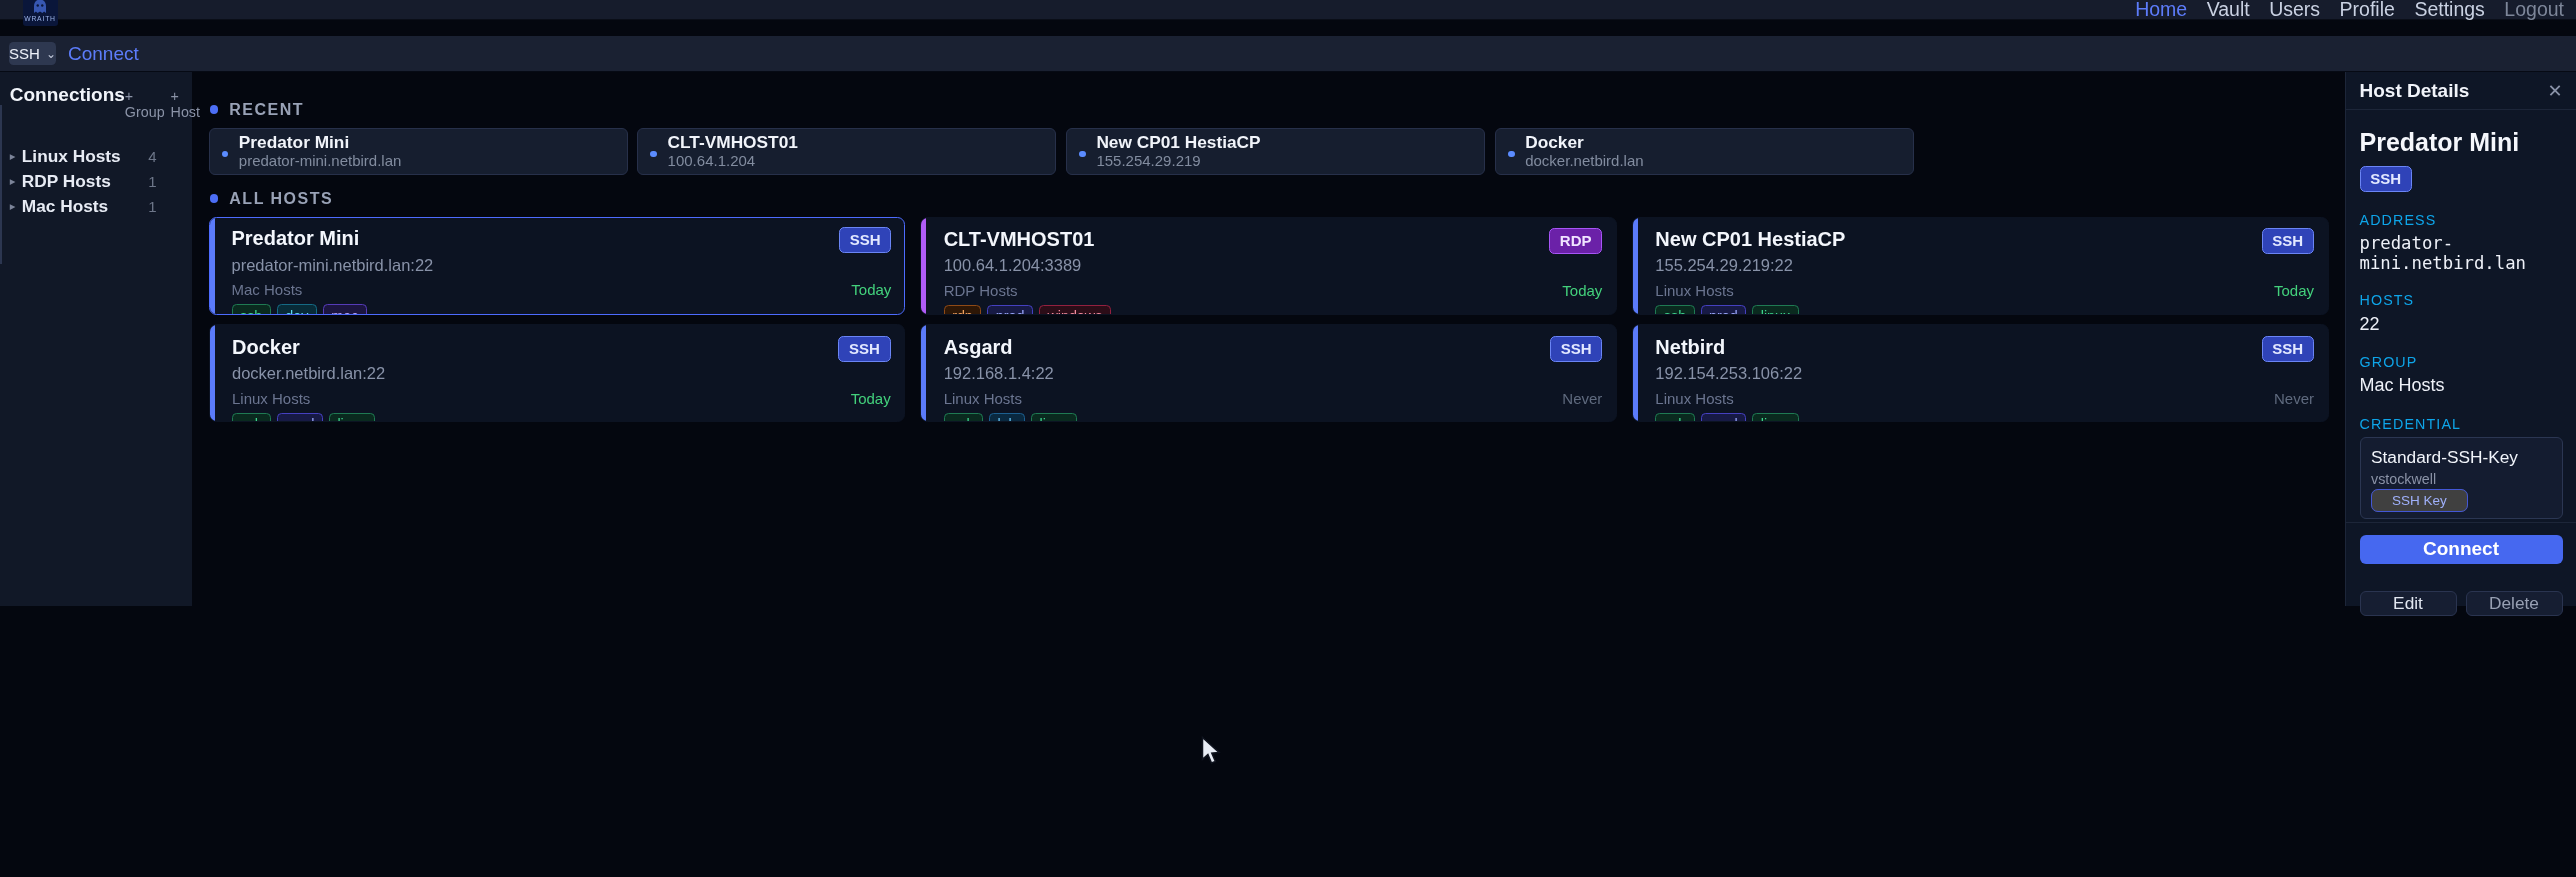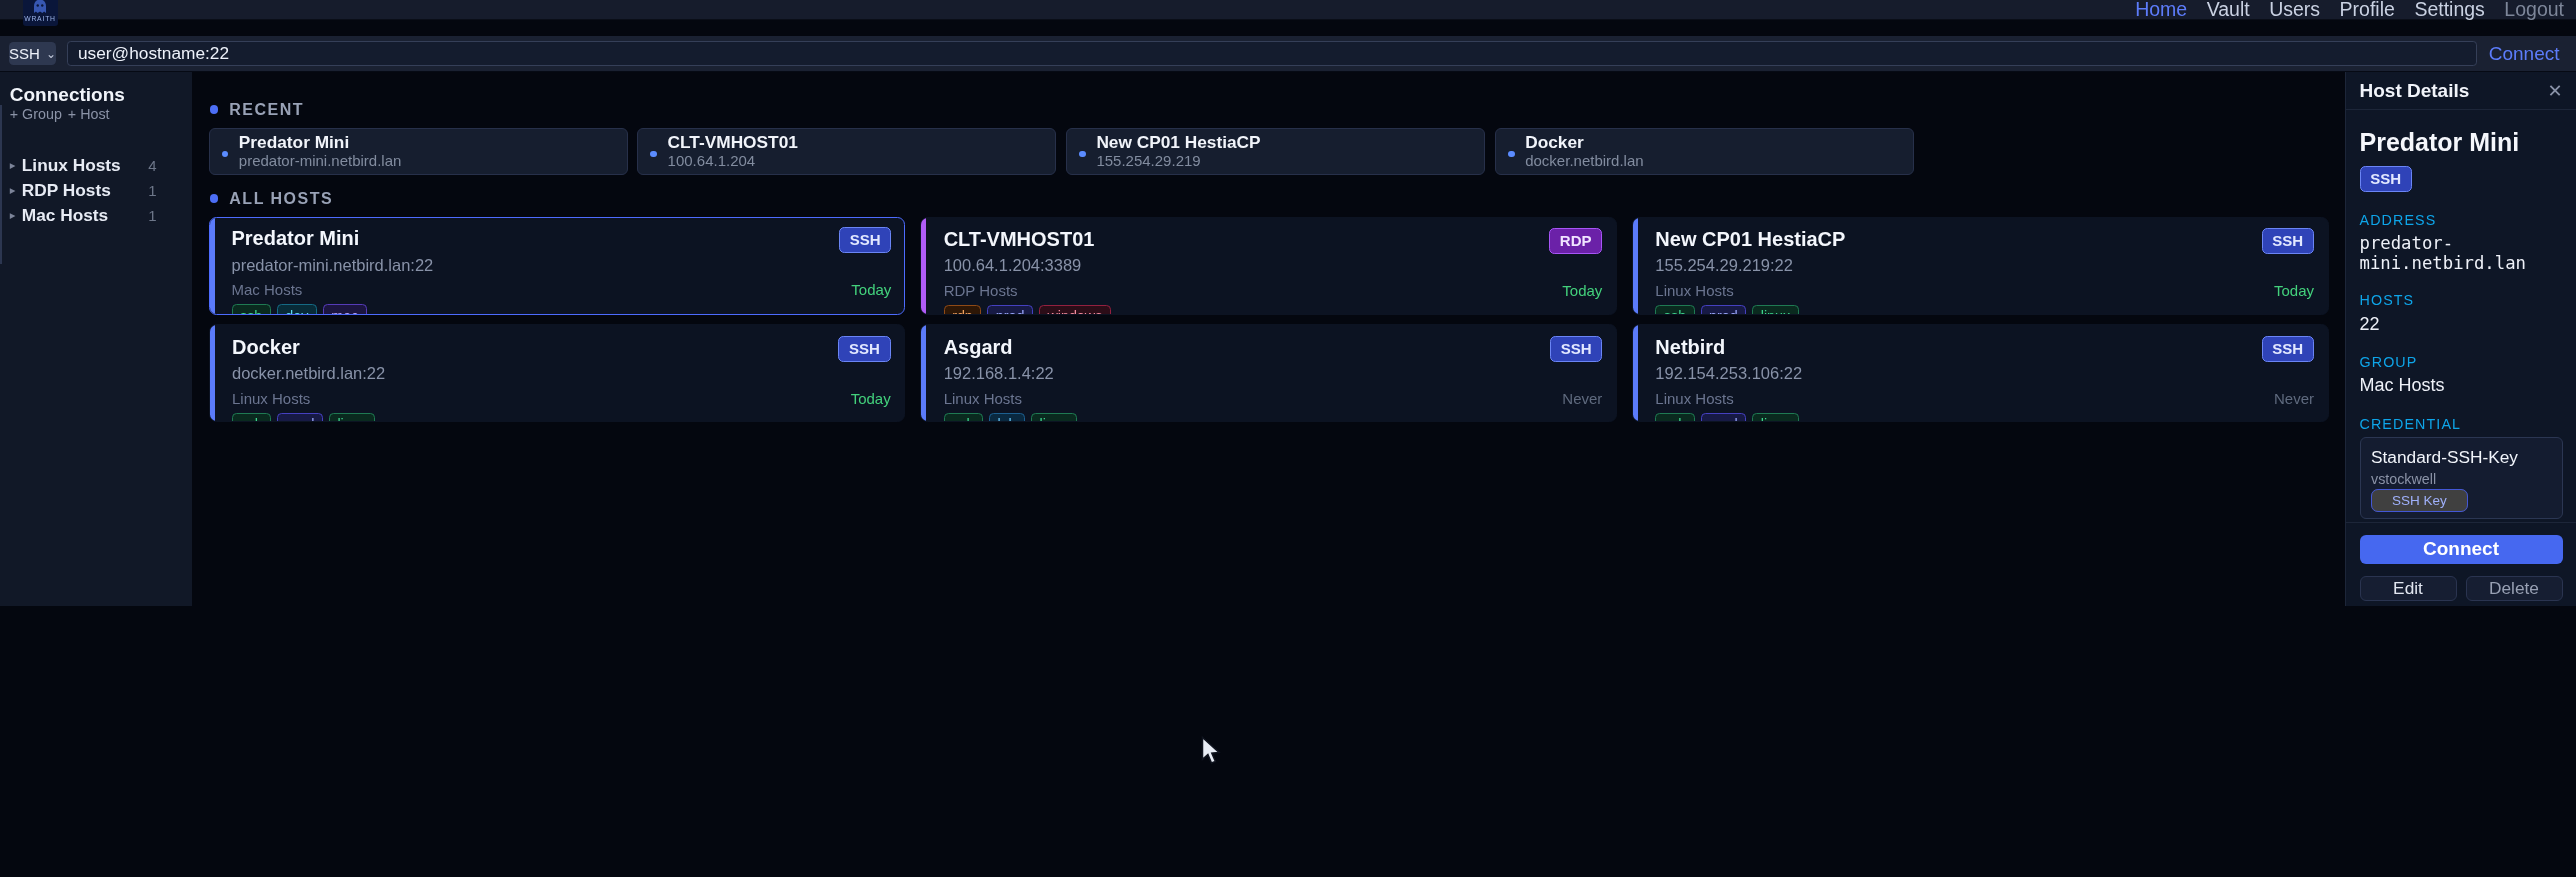--- a/index.html
+++ b/index.html
@@ -21,21 +21,21 @@
   .proto-select { width:47px; height:22.5px; background:#2e3850; border-radius:4.5px; display:flex; align-items:center; justify-content:center; gap:6px; font-size:15px; color:#eef2fa; cursor:pointer; }
   .proto-select .chev { font-size:12px; color:#c3cadb; }
   .addr-input { flex:1; height:25.5px; background:#141c2e; border:0.8px solid #353f58; border-radius:3.8px; display:flex; align-items:center; padding:0 10.5px; font-size:17.3px; color:#eef2fa; }
   .connect-link { color:#5c7cfa; font-size:19px; margin:0 4.5px 0 1.5px; cursor:pointer; white-space:nowrap; }
 
   
   .content { position:absolute; left:0; top:72px; width:2576px; height:534px; display:flex; }
 
   .sidebar { width:192px; background:#111827; padding:12px 9.8px 0 9.8px; position:relative; flex:none; }
   .sidebar-rail { position:absolute; left:0; top:33px; width:2.3px; height:159px; background:#2c3650; }
-  .sidebar-head { display:flex; align-items:baseline; justify-content:space-between; margin-bottom:31px;flex-direction:column; }
+  .sidebar-head { display:flex; align-items:baseline; justify-content:space-between; margin-bottom:24px; }
   .sidebar-title { font-size:19px; font-weight:bold; color:#f1f4fa; }
   .sidebar-adds { display:flex; gap:6px; font-size:14.3px; color:#8b93a7; }
   .sidebar-adds span { cursor:pointer; }
   .group-row { display:flex; align-items:center; height:25px; cursor:pointer; }
   .group-caret { color:#7c8499; font-size:11.3px; width:12px; flex:none; }
   .group-label { font-size:17.3px; font-weight:bold; color:#e7ebf4; flex:1; }
   .group-count { font-size:15px; color:#6d7689; margin-right:25.5px; }
 
   .mainarea { flex:1; padding:13.5px 16.5px 0 16.5px; min-width:0; }
   .searchbox { width:100%; height:33px; background:#131b2c; border:0.8px solid #242e44; border-radius:6px; display:flex; align-items:center; padding:0 12px; font-size:19px; color:#6f7890; cursor:text; }
@@ -90,21 +90,21 @@
   .ph-proto-row { margin:9px 0 19.5px 0; display:flex; }
   .p-label { font-size:14.3px; letter-spacing:1.1px; color:#0ea5e9; margin-bottom:5.3px; }
   .p-value { font-size:18px; color:#eef1f8; }
   .p-value.mono { font-family:"DejaVu Sans Mono", monospace; font-size:17.3px; }
   .p-section { margin-bottom:19.5px; }
   .cred-card { border:0.8px solid #2b3652; background:#141c30; border-radius:6px; padding:9px 10.5px 9px 10.5px; }
   .cred-name { font-size:17.3px; color:#f1f4fa; }
   .cred-user { font-size:14.3px; color:#8b93a7; margin:2.3px 0 6px 0; }
   .panel-foot { flex:none; border-top:0.8px solid #1d2639; padding:12px 13.5px 0 13.5px; height:84px; }
   .btn-connect { width:100%; height:28.6px; background:#4668f0; border-radius:6px; color:#ffffff; font-size:19px; font-weight:bold; display:flex; align-items:center; justify-content:center; cursor:pointer; }
-  .btn-row { display:flex; gap:9px; margin-top:12px; }
+  .btn-row { display:flex; gap:9px; margin-top:27px; }
   .btn-secondary { flex:1; height:25.5px; background:#161e32; border:0.8px solid #2a3450; border-radius:6px; display:flex; align-items:center; justify-content:center; font-size:17.3px; cursor:pointer; }
   .btn-edit { color:#e2e7f1; }
   .btn-delete { color:#98a0b3; }
 
   .cursor { position:absolute; left:1201px; top:736px; z-index:50; pointer-events:none; }
 </style>
 </head>
 <body>
 
 <header class="topbar">
@@ -124,23 +124,20 @@
     <a class="nav-link">Settings</a>
     <a class="nav-link dim">Logout</a>
   </nav>
 </header>
 
 <div class="toolbar">
   <div class="proto-select">
     <span>SSH</span>
     <span class="chev">⌄</span>
   </div>
-  <div class="addr-input">
-    <span>user@hostname:22</span>
-  </div>
   <a class="connect-link">Connect</a>
 </div>
 
 <div class="content">
 
   <aside class="sidebar">
     <div class="sidebar-rail"></div>
     <div class="sidebar-head">
       <span class="sidebar-title">Connections</span>
       <span class="sidebar-adds">

